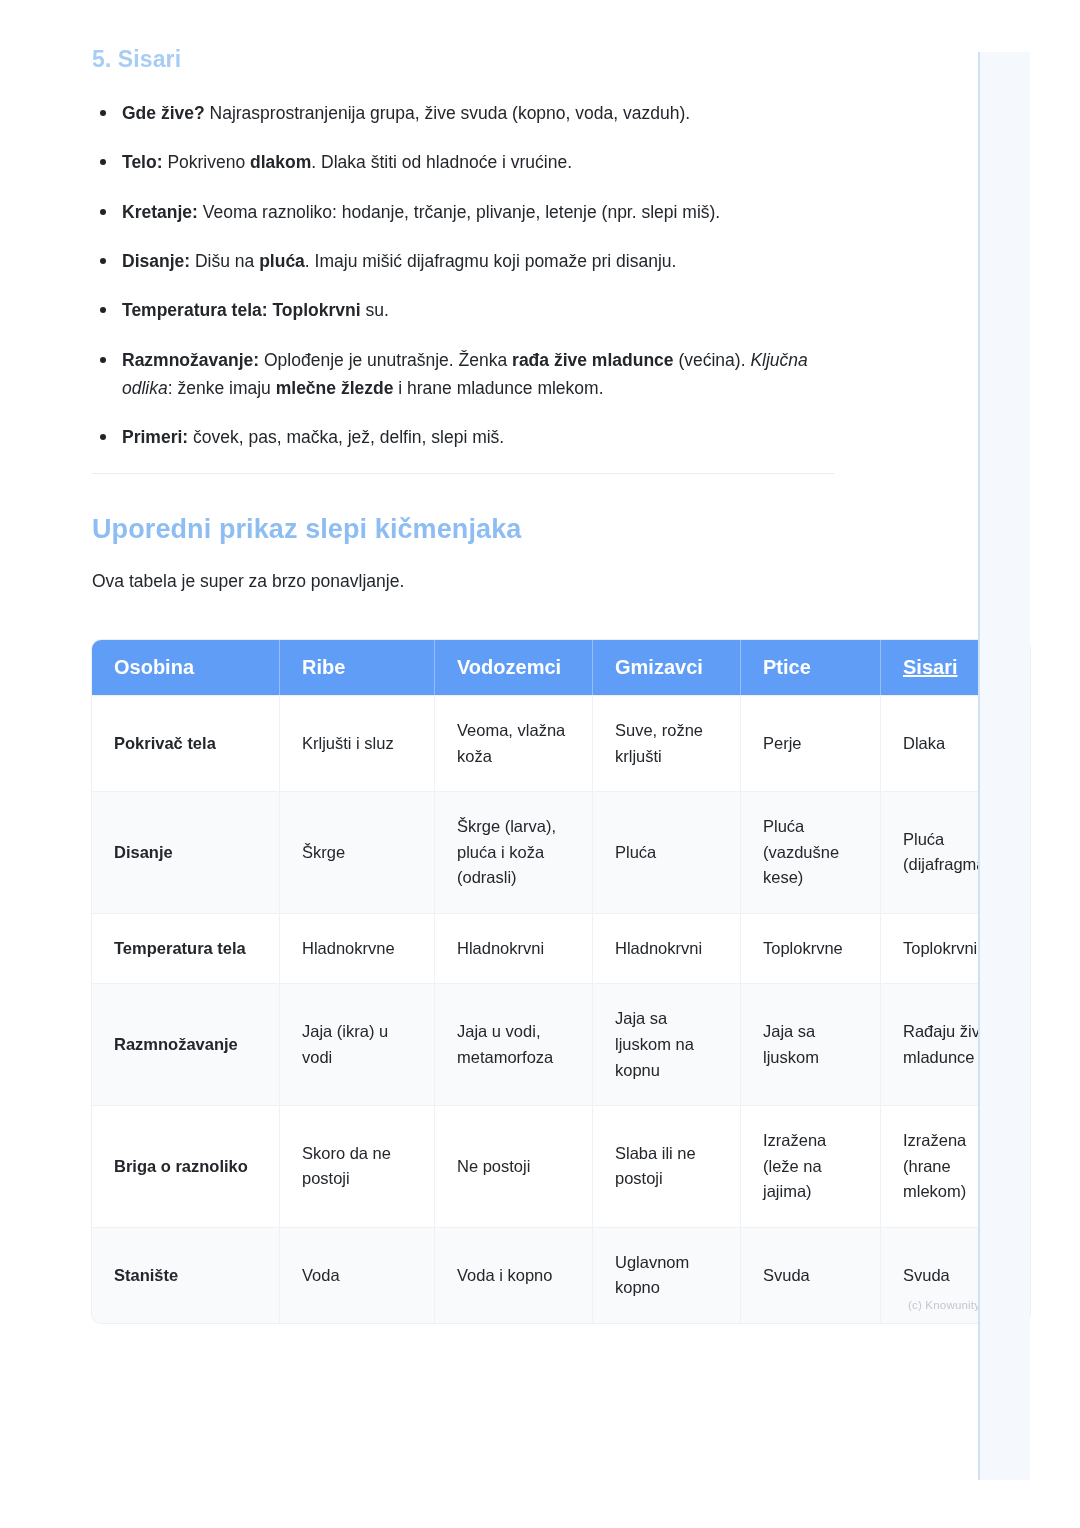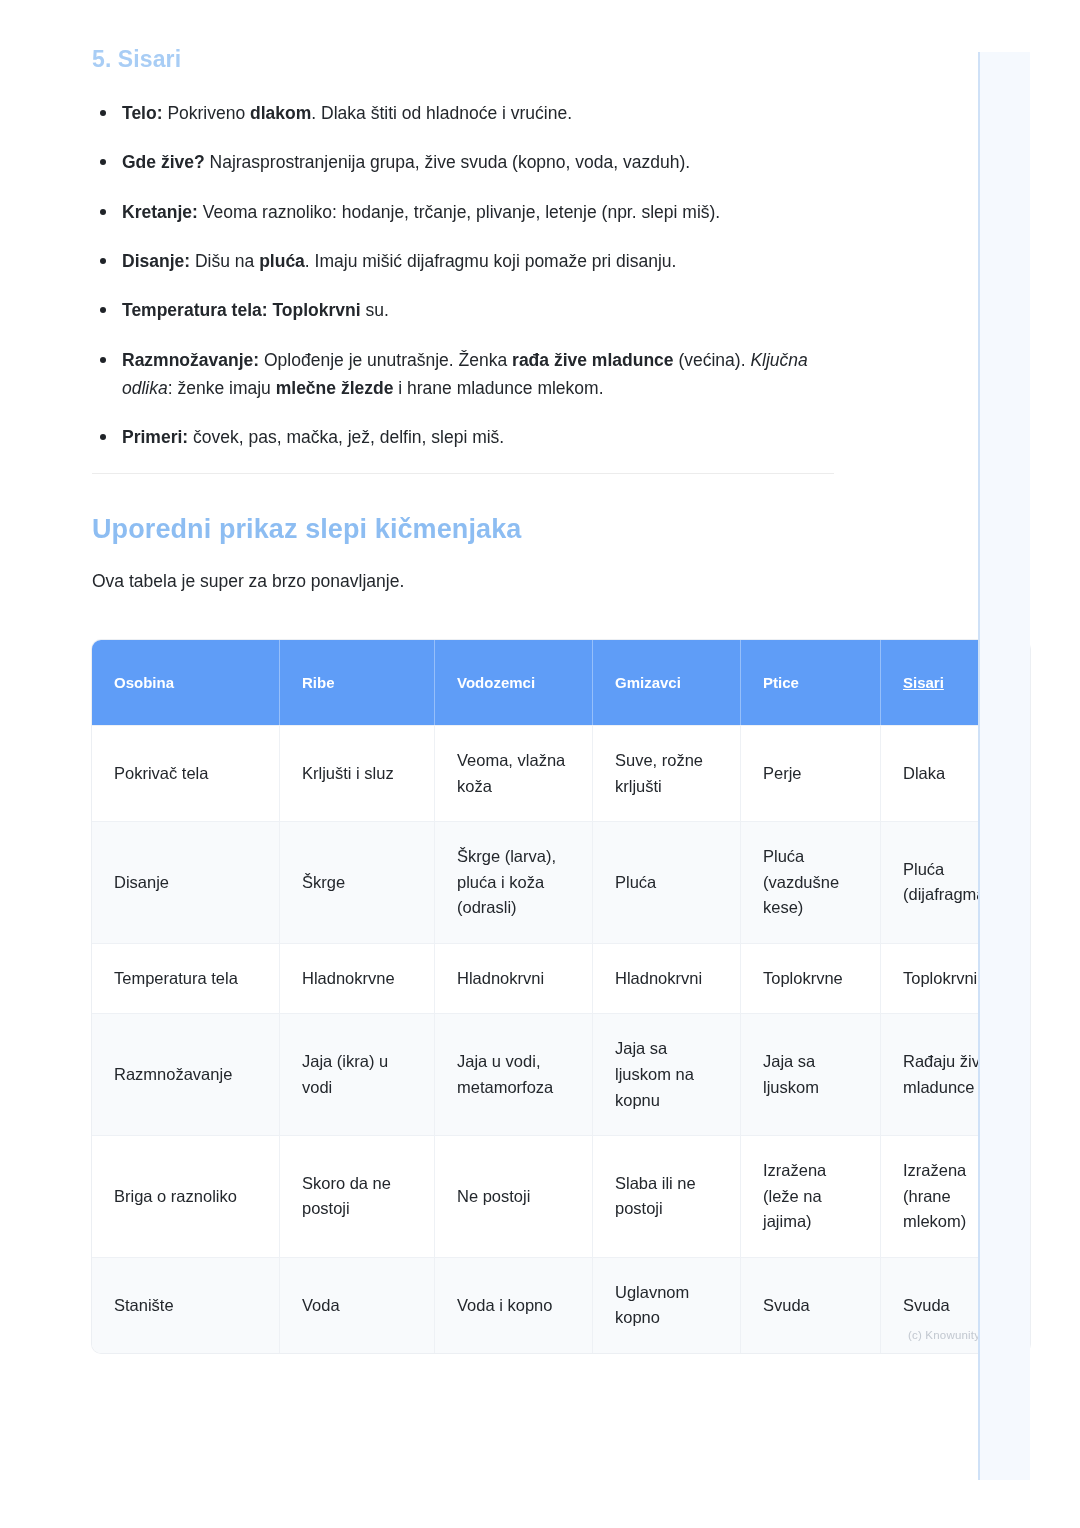--- a/index.html
+++ b/index.html
@@ -103,42 +103,42 @@
     border-spacing: 0;
     width: 938px;
     table-layout: fixed;
     border-radius: 9px;
     overflow: hidden;
     box-shadow: 0 0 0 1px #eceff3;
   }
   table.compare th {
     background: #5f9df7;
     color: #ffffff;
-    font-size: 15px;
+    font-size: 20px;
     font-weight: 700;
     text-align: left;
-    padding: 34px 22px;
+    padding: 16px 22px;
     vertical-align: middle;
     border-right: 1px solid rgba(255,255,255,0.35);
   }
   table.compare th:last-child { border-right: none; text-decoration: underline; }
 
   table.compare td {
     font-size: 16.5px;
     line-height: 1.55;
     color: #23272c;
     padding: 22px 22px;
     vertical-align: middle;
     border-right: 1px solid #eef1f5;
     border-top: 1px solid #eef1f5;
     background: #ffffff;
   }
   table.compare td:last-child { border-right: none; }
   table.compare td.rowhead {
-    font-weight: 400;
+    font-weight: 700;
   }
   table.compare tbody tr:nth-child(even) td {
     background: #f8fafc;
   }
 
   
   col.c0 { width: 188px; }
   col.c1 { width: 155px; }
   col.c2 { width: 158px; }
   col.c3 { width: 148px; }
@@ -172,24 +172,24 @@
 <body>
 
 <div class="page">
 
   <div class="content">
 
     <h3 class="section-heading">5. Sisari</h3>
 
     <ul class="bullets">
       <li>
+        <span class="b">Gde žive?</span><span> Najrasprostranjenija grupa, žive svuda (kopno, voda, vazduh).</span>
+      </li>
+      <li>
         <span class="b">Telo:</span><span> Pokriveno </span><span class="b">dlakom</span><span>. Dlaka štiti od hladnoće i vrućine.</span>
-      </li>
-      <li>
-        <span class="b">Gde žive?</span><span> Najrasprostranjenija grupa, žive svuda (kopno, voda, vazduh).</span>
       </li>
       <li>
         <span class="b">Kretanje:</span><span> Veoma raznoliko: hodanje, trčanje, plivanje, letenje (npr. slepi miš).</span>
       </li>
       <li>
         <span class="b">Disanje:</span><span> Dišu na </span><span class="b">pluća</span><span>. Imaju mišić dijafragmu koji pomaže pri disanju.</span>
       </li>
       <li>
         <span class="b">Temperatura tela: Toplokrvni</span><span> su.</span>
       </li>

